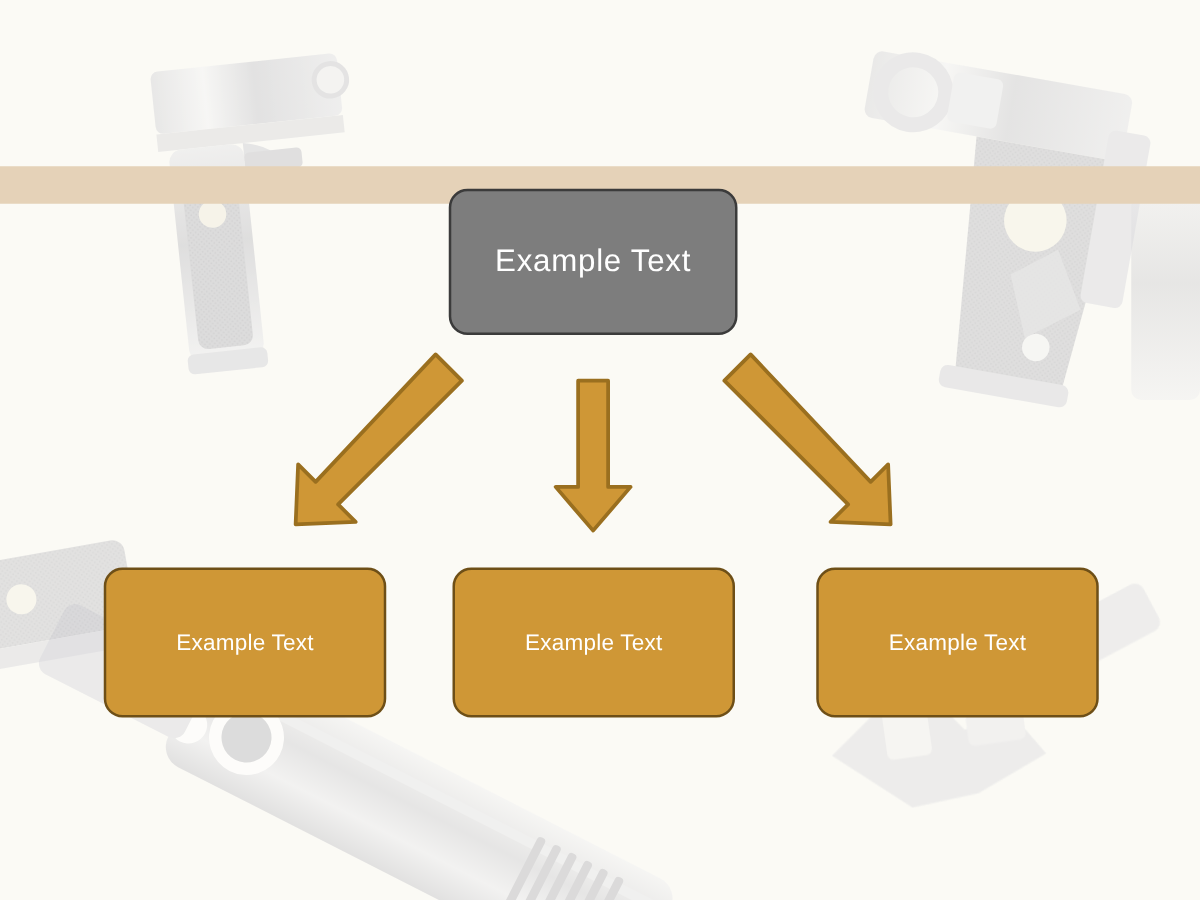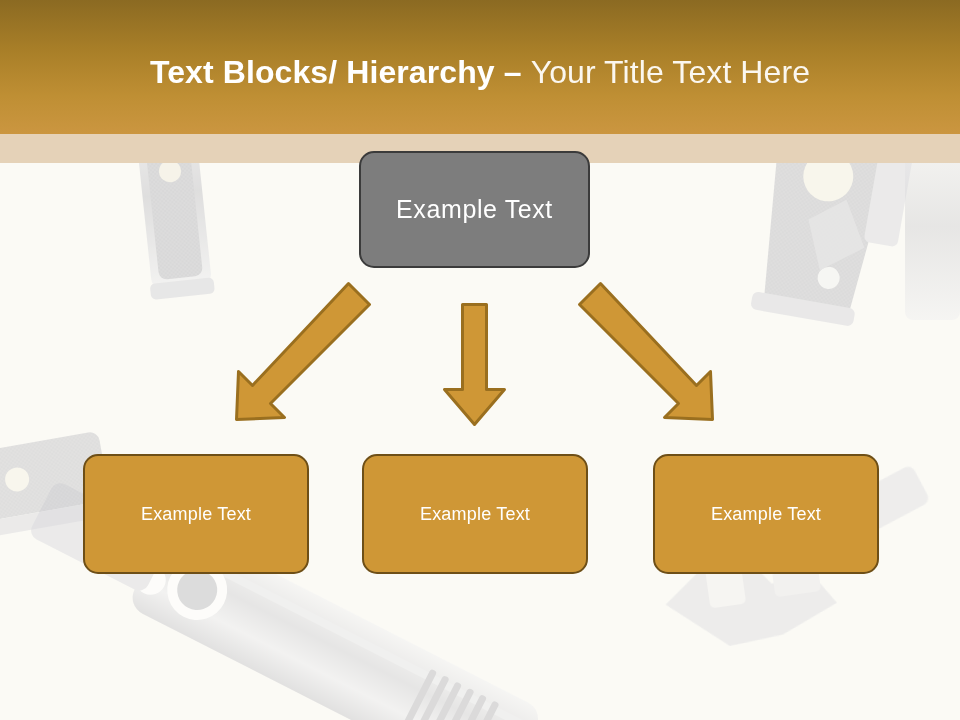--- a/index.html
+++ b/index.html
@@ -205,25 +205,20 @@
       <rect x="150" y="-24" width="120" height="42" rx="8" fill="#dedee2" transform="rotate(-20 150 -24)"></rect>
     </g>
 
     <g opacity="0.4" transform="translate(905,150)">
       <rect x="0" y="0" width="55" height="170" rx="8" fill="url(#metalD)"></rect>
     </g>
   </svg>
 
   <div class="tan-band"></div>
 
-  <div class="header-bar">
-    <div class="header-title">
-      <span class="strong">Text Blocks/ Hierarchy </span><span class="strong">– </span><span class="light">Your Title Text Here</span>
-    </div>
-  </div>
 
   <svg id="arrows" viewBox="0 0 960 720" xmlns="http://www.w3.org/2000/svg">
 
     <g>
       <path d="M348.5 283.5 L369.5 304.5 L270.5 403.5 L284.5 417.5 L236.5 419.5 L238.5 371.5 L252.5 385.5 Z" fill="#cf9736" stroke="#9a6f1f" stroke-width="3" stroke-linejoin="round"></path>
     </g>
 
     <g>
       <path d="M462.5 304.5 L486.5 304.5 L486.5 389.5 L504.5 389.5 L474.5 424.5 L444.5 389.5 L462.5 389.5 Z" fill="#cf9736" stroke="#9a6f1f" stroke-width="3" stroke-linejoin="round"></path>
     </g>

